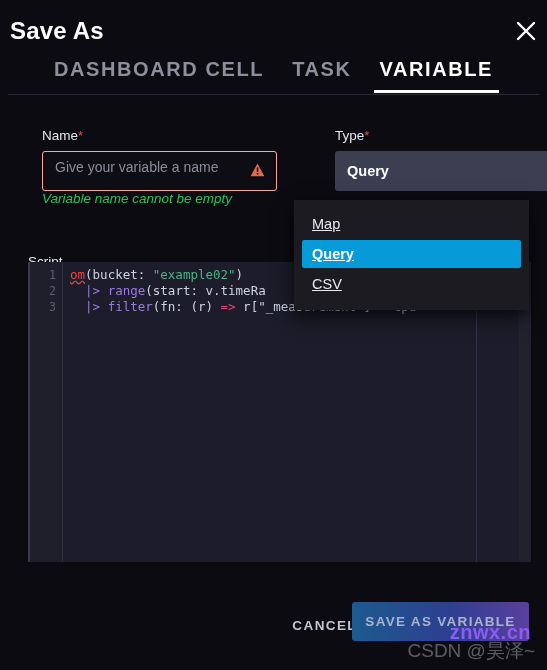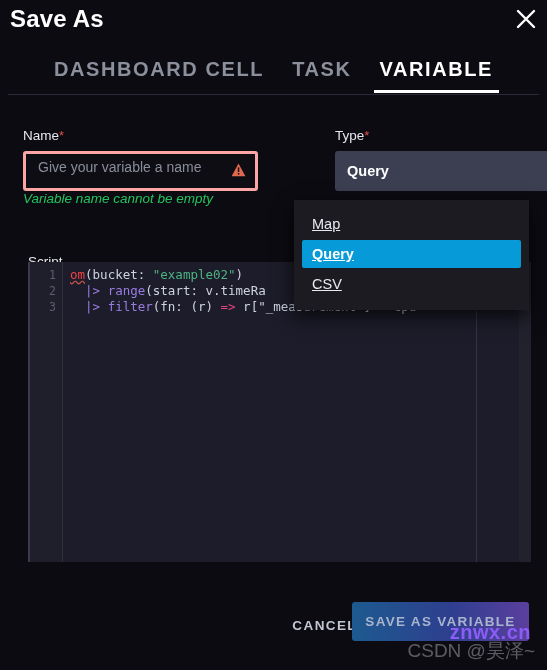--- a/index.html
+++ b/index.html
@@ -17,21 +17,21 @@
   }
   .overlay {
     position: absolute;
     inset: 0;
     background: #0b0b11;
   }
 
   
   .header {
     position: absolute;
-    top: 0; left: 0; right: 0;
+    top: 12px; left: 0; right: 0;
     height: 44px;
   }
   .title {
     position: absolute;
     left: 10px;
     top: 5px;
     font-size: 24px;
     font-weight: bold;
     letter-spacing: 0.2px;
     color: #ffffff;
@@ -104,37 +104,37 @@
     color: #e6e7ec;
     margin-bottom: 8px;
     display: block;
   }
   .req {
     color: #e0504a;
     font-size: 13px;
   }
   .col-left {
     position: absolute;
-    left: 23px;
+    left: 42px;
     top: 0;
     width: 223px;
   }
   .col-right {
     position: absolute;
     left: 294px;
     top: 0;
     width: 235px;
     margin-left: 41px;
   }
   .name-input {
     box-sizing: border-box;
     width: 235px;
     height: 40px;
     background: #0d0d13;
-    border: 3px solid #fca5a5;
+    border: 1px solid #fca5a5;
     border-radius: 3px;
     color: #0f766e;
     font-size: 14px;
     font-family: "Liberation Sans", sans-serif;
     padding: 0 36px 9px 12px;
     outline: none;
   }
   .name-input::placeholder { color: #8a8d9a; opacity: 1; }
   .input-wrap { position: relative; width: 235px; }
   .warn-icon {

